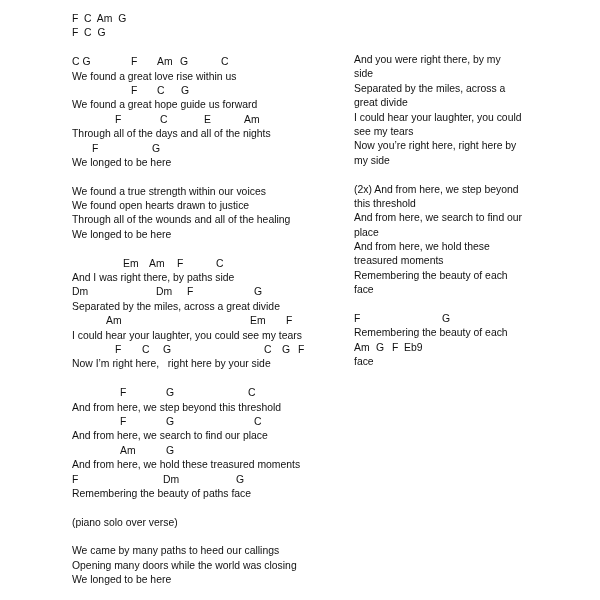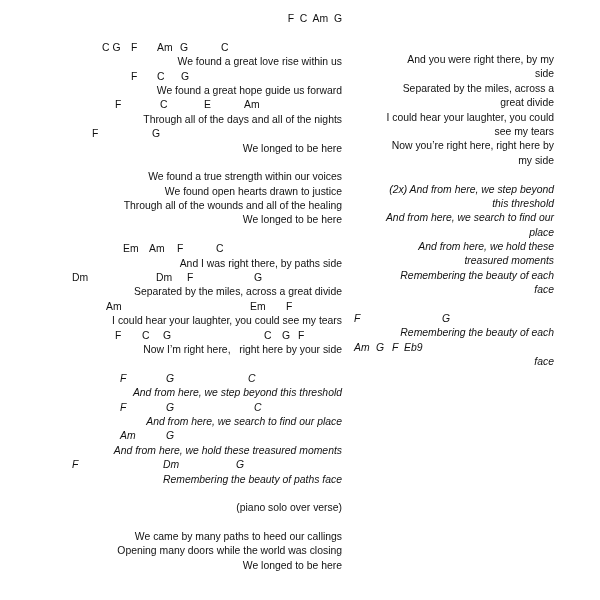--- a/index.html
+++ b/index.html
@@ -19,38 +19,38 @@
     .col {
       position: absolute;
       top: 12px;
     }
     #left-col { left: 72px; width: 270px; }
     #right-col { left: 354px; width: 200px; top: 53px; }
     .line {
       height: 14.4px;
       line-height: 14.4px;
       white-space: pre;
-      text-align: right;
     }
-    .line.italic { font-style: italic; }
+    .line.italic { }
     .line.chord { position: relative; }
     .chord-glyph {
       position: absolute;
       top: 0;
       white-space: pre;
     }
     .blank { height: 14.4px; }
   </style>
 </head>
 <body>
 
 <div id="left-col" class="col">
     <div class="line">F  C  Am  G</div>
+    <div class="line">F  C  G</div>
     <div class="blank"></div>
-    <div class="line chord"><span class="chord-glyph" style="left: 0px; margin-left: 30px;">C G</span><span class="chord-glyph" style="left: 59px;">F</span><span class="chord-glyph" style="left: 85px;">Am</span><span class="chord-glyph" style="left: 108px;">G</span><span class="chord-glyph" style="left: 149px;">C</span></div>
+    <div class="line chord"><span class="chord-glyph" style="left: 0px;">C G</span><span class="chord-glyph" style="left: 59px;">F</span><span class="chord-glyph" style="left: 85px;">Am</span><span class="chord-glyph" style="left: 108px;">G</span><span class="chord-glyph" style="left: 149px;">C</span></div>
     <div class="line">We found a great love rise within us</div>
     <div class="line chord"><span class="chord-glyph" style="left: 59px;">F</span><span class="chord-glyph" style="left: 85px;">C</span><span class="chord-glyph" style="left: 109px;">G</span></div>
     <div class="line">We found a great hope guide us forward</div>
     <div class="line chord"><span class="chord-glyph" style="left: 43px;">F</span><span class="chord-glyph" style="left: 88px;">C</span><span class="chord-glyph" style="left: 132px;">E</span><span class="chord-glyph" style="left: 172px;">Am</span></div>
     <div class="line">Through all of the days and all of the nights</div>
     <div class="line chord"><span class="chord-glyph" style="left: 20px;">F</span><span class="chord-glyph" style="left: 80px;">G</span></div>
     <div class="line">We longed to be here</div>
     <div class="blank"></div>
     <div class="line">We found a true strength within our voices</div>
     <div class="line">We found open hearts drawn to justice</div>

